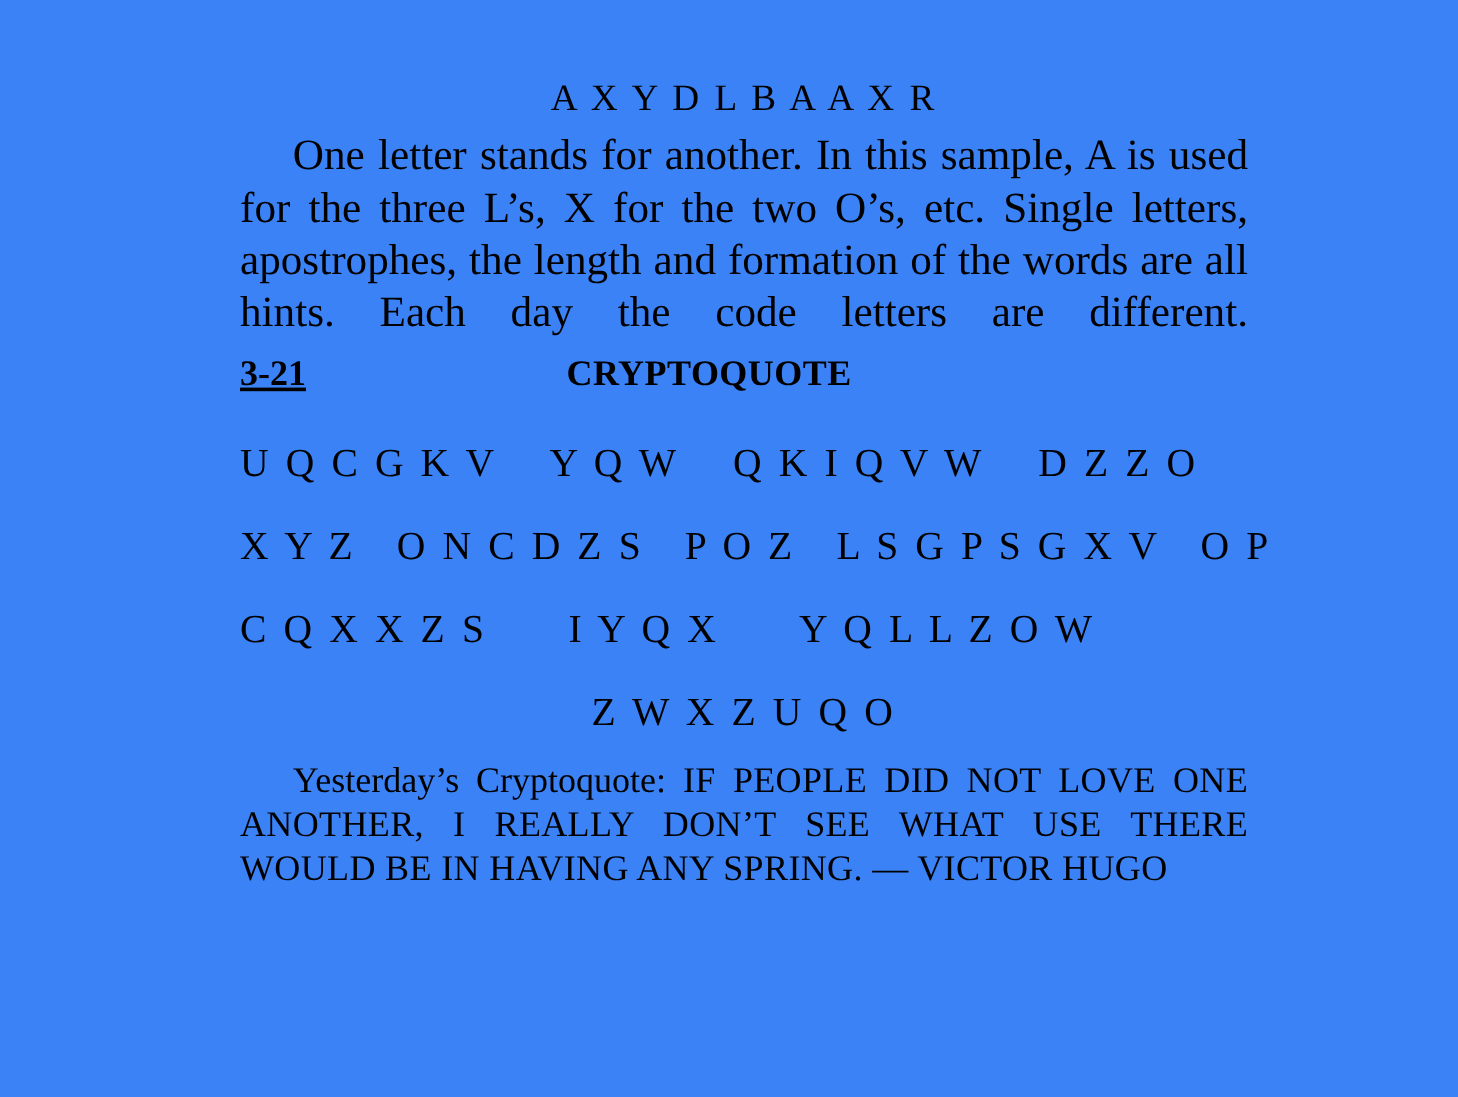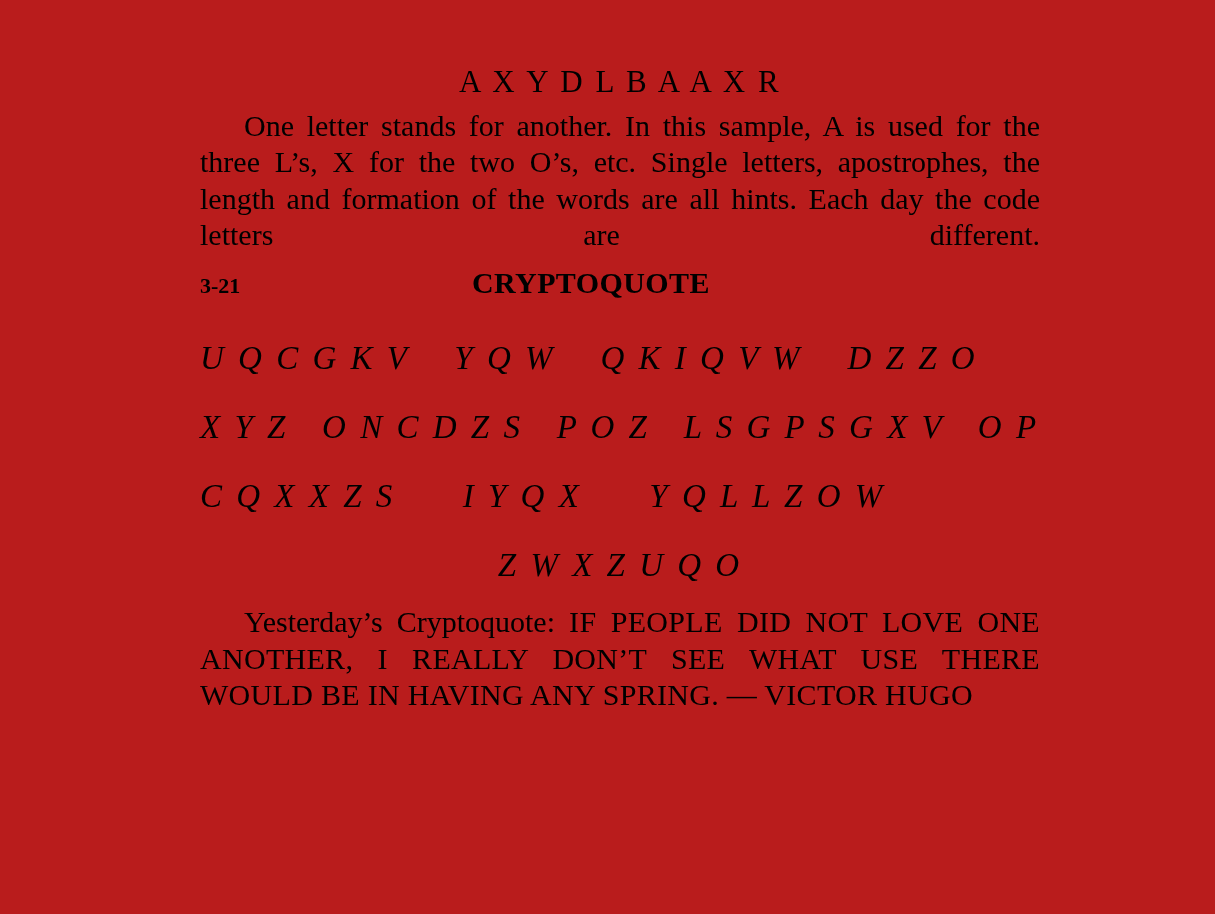--- a/index.html
+++ b/index.html
@@ -11,21 +11,21 @@
     width: 1215px;
     height: 914px;
     font-family: "Liberation Serif", serif;
     color: #000000;
     overflow: hidden;
   }
   .page {
     position: relative;
     width: 1215px;
     height: 914px;
-    background: #b91c1c;
+    background: #3b82f6;
   }
   .content {
     position: absolute;
     left: 200px;
     top: 62px;
     width: 840px;
   }
 
   
   .sample-line {
@@ -35,50 +35,50 @@
     line-height: 1.28;
     white-space: pre;
   }
   .sample-line .lead {
     letter-spacing: 0px;
   }
 
   
   .instructions {
     margin-top: 6px;
-    font-size: 30px;
+    font-size: 36px;
     line-height: 1.22;
     text-align: justify;
     text-align-last: justify;
     text-indent: 44px;
     hyphens: none;
   }
 
   
   .title-row {
     margin-top: 12px;
     display: flex;
     align-items: baseline;
     font-weight: bold;
   }
   .puzzle-date {
-    font-size: 22px;
+    font-size: 30px;
     width: 272px;
     flex: 0 0 272px;
+    text-decoration: underline;
   }
   .puzzle-title {
     font-size: 30px;
     letter-spacing: 0.4px;
     font-family: Liberation Serif, serif;
   }
 
   
   .cipher {
     margin-top: 42px;
-    font-style: italic;
   }
   .cipher-line {
     font-size: 33px;
     letter-spacing: 3px;
     line-height: 1.0;
     margin-bottom: 36px;
     white-space: pre;
   }
   .cipher-line:last-child {
     margin-bottom: 0;

